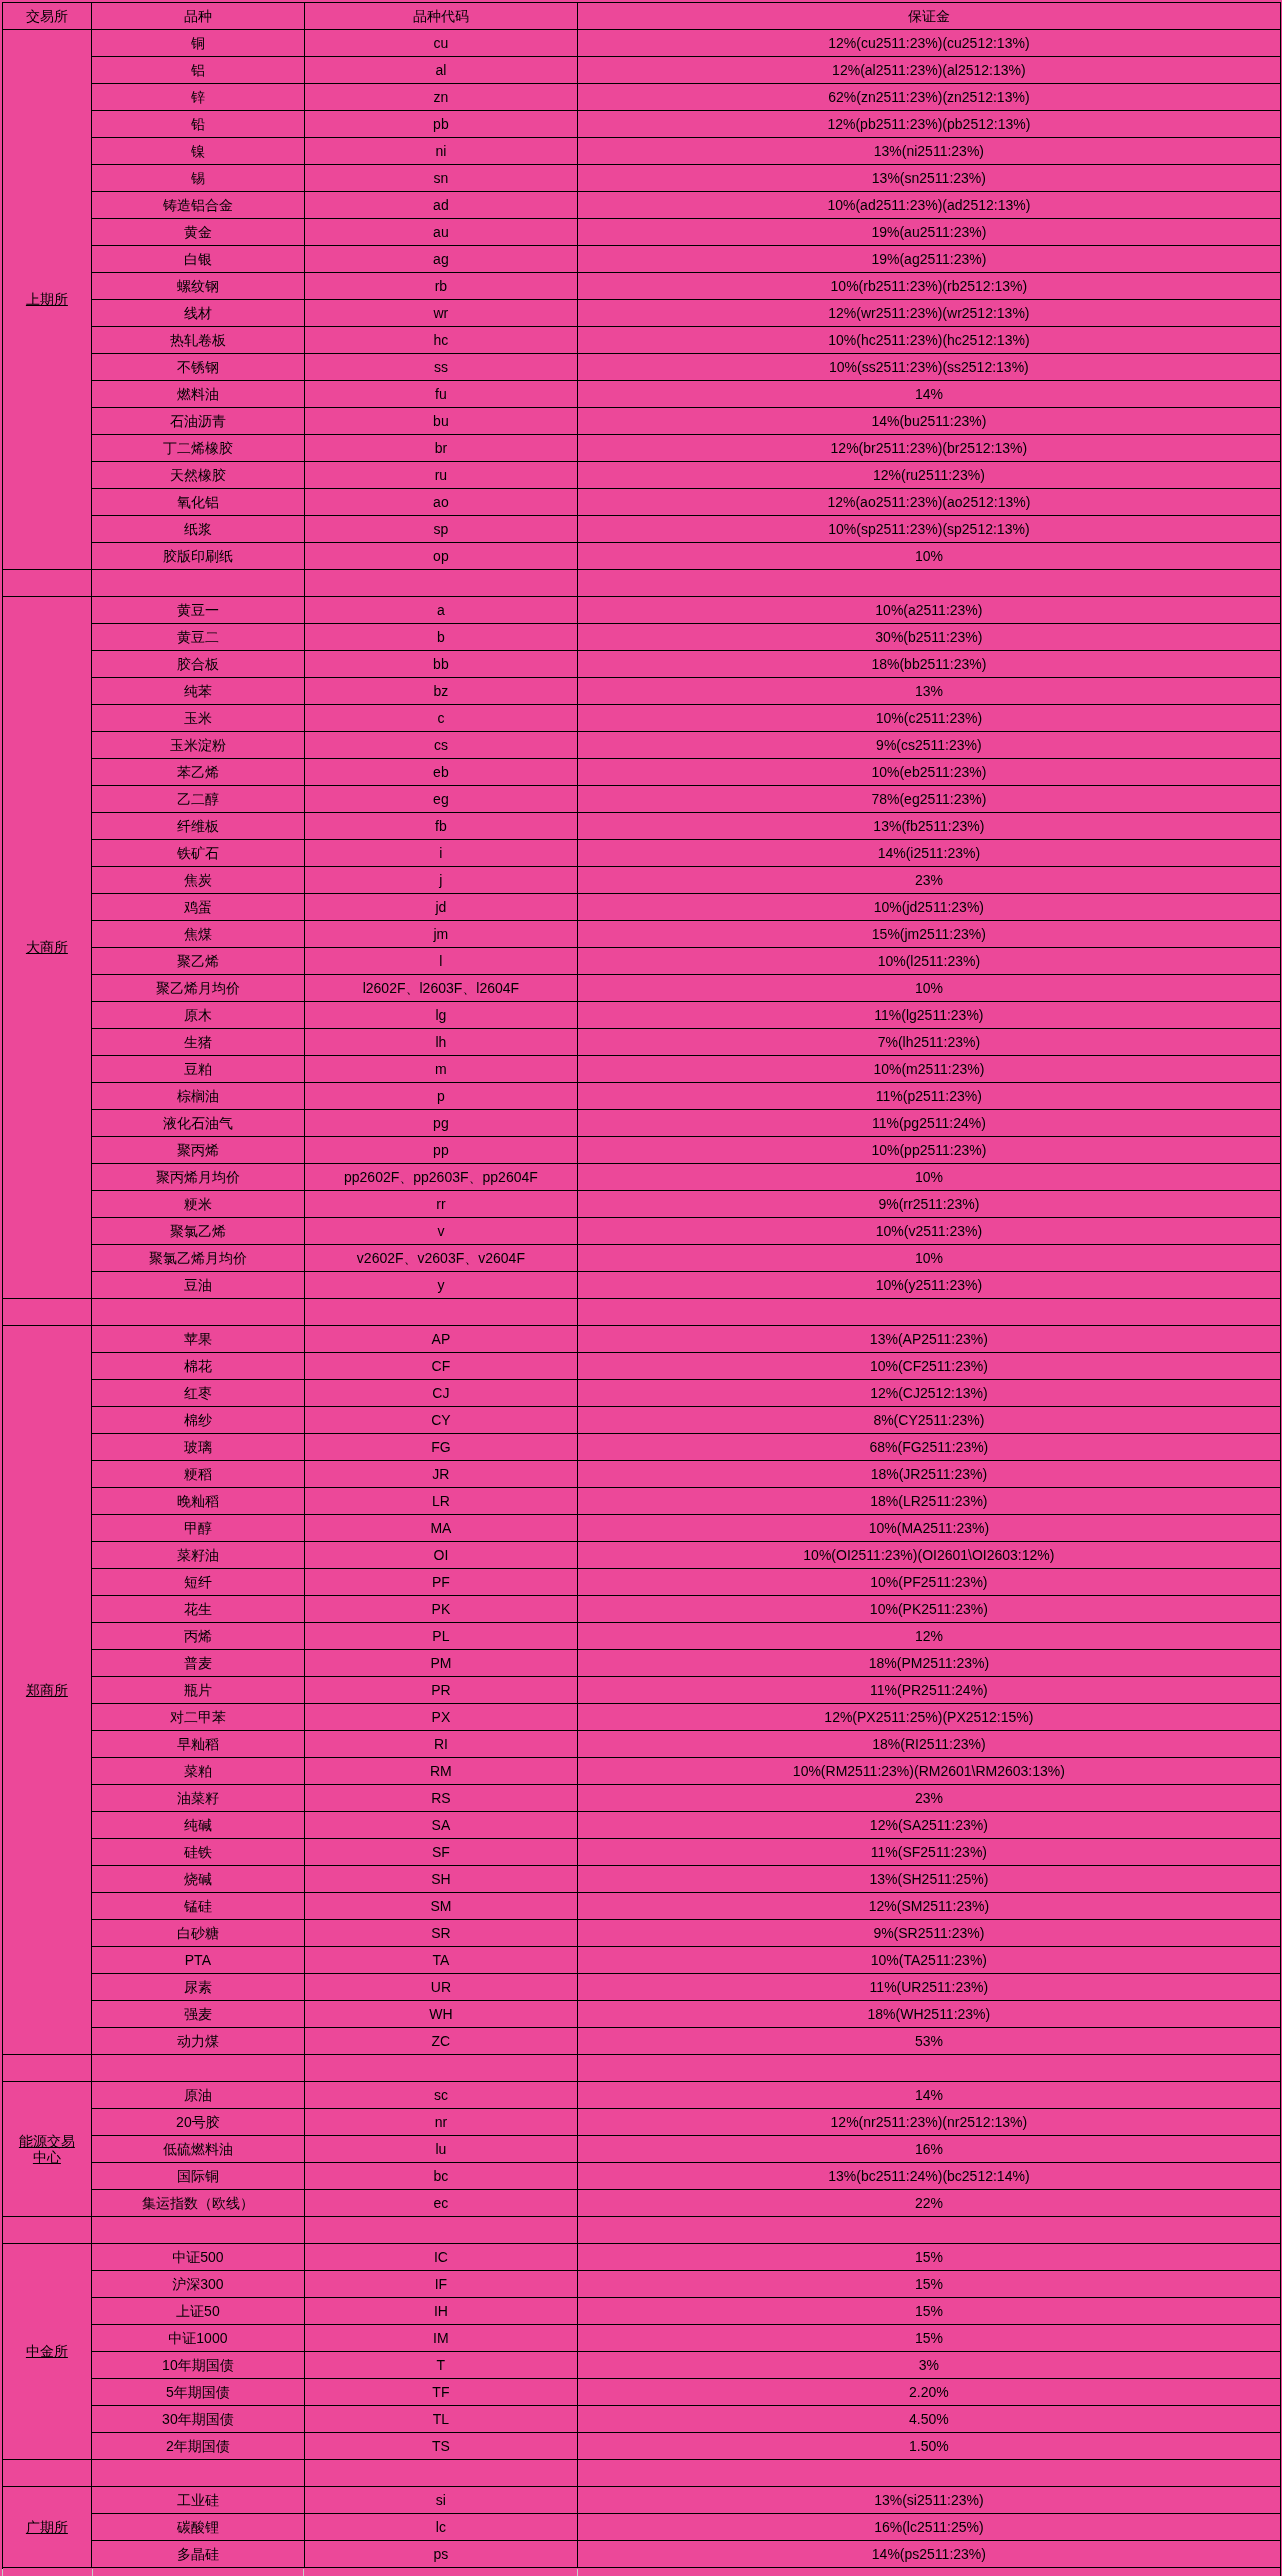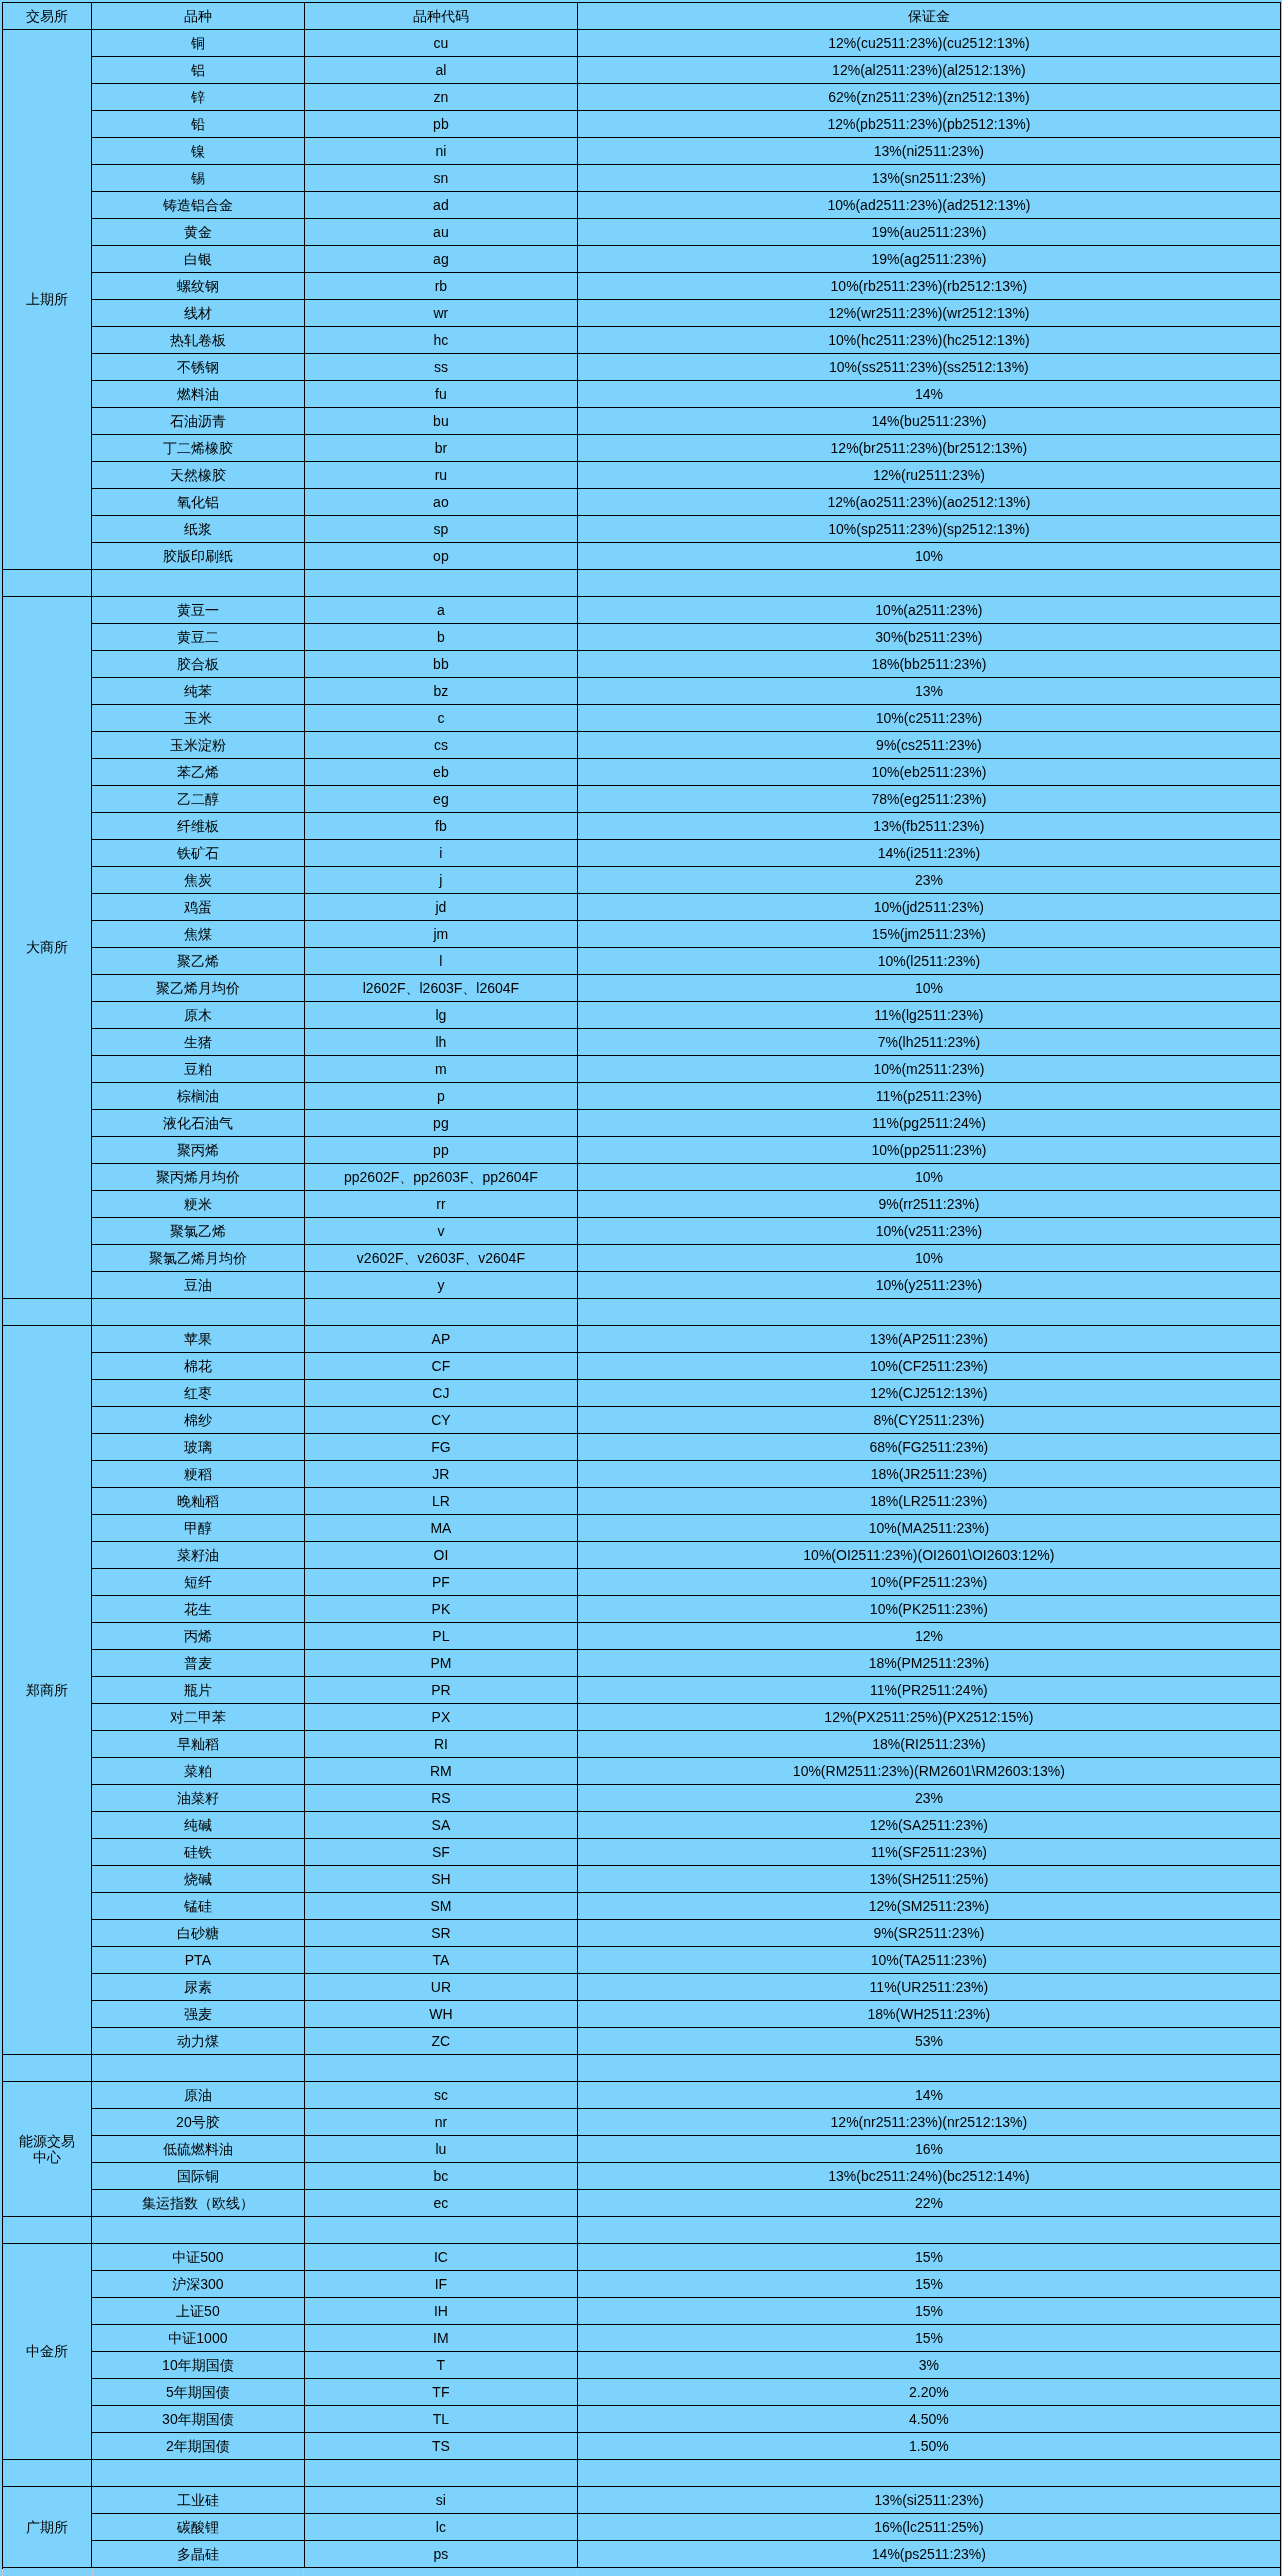--- a/index.html
+++ b/index.html
@@ -1,19 +1,19 @@
 <!DOCTYPE html>
 <html style="font-size:15px"><head>
 <meta charset="utf-8">
 <style>
   html,body{margin:0;padding:0;background:#fff;}
   #screen{
     position:relative;
     width:1283px;height:2576px;
-    background:#7dd3fc;
+    background:#ec4899;
     font-family:"Liberation Sans", sans-serif;
     color:#000;
   }
   table.margin-table{
     position:absolute;left:1.9px;top:1.9px;
     width:1277px;
     border-collapse:collapse;
     table-layout:fixed;
   }
   table.margin-table th,
@@ -24,20 +24,21 @@
     text-align:center;
     vertical-align:middle;
     font-size:14px;
     font-weight:normal;
     line-height:1.15;
     overflow:hidden;
     white-space:nowrap;
   }
   table.margin-table td.exchange{
     white-space:pre-line;
+    text-decoration:underline;
   }
   table.margin-table tr.sep td{height:26px;}
   table.margin-table td.bottom-empty{
     height:84px;
     border:0.9px solid #000;
   }
   .gridline-stub{
     position:absolute;
     width:0.9px;height:7.5px;
     top:2569px;

